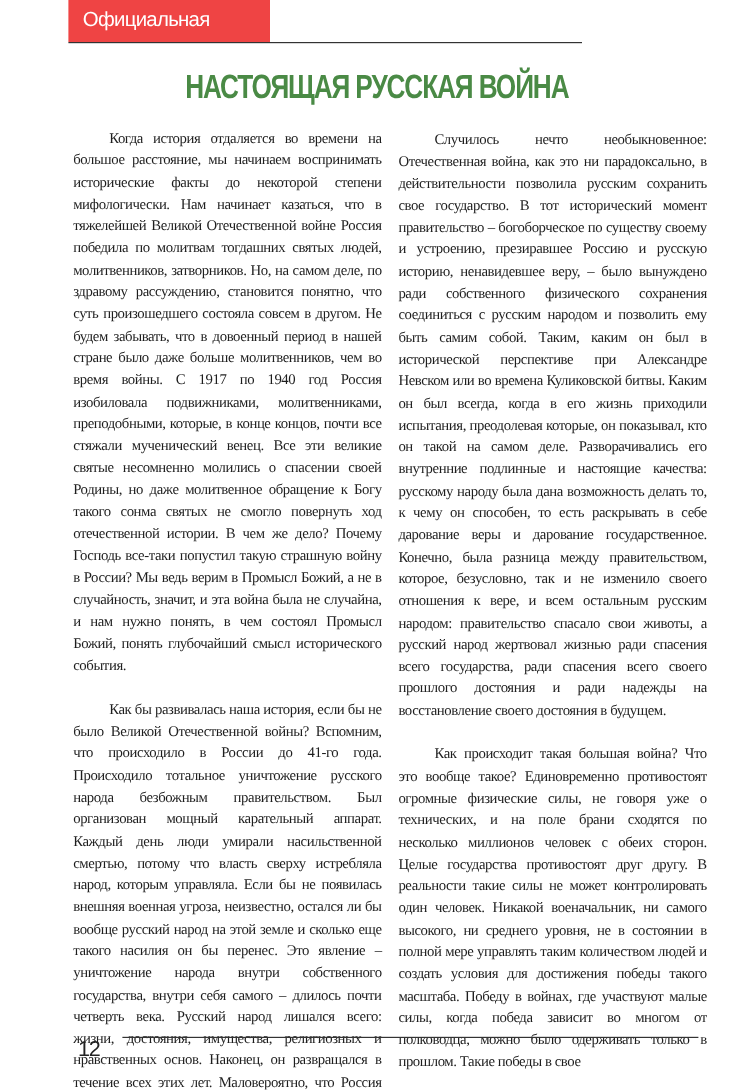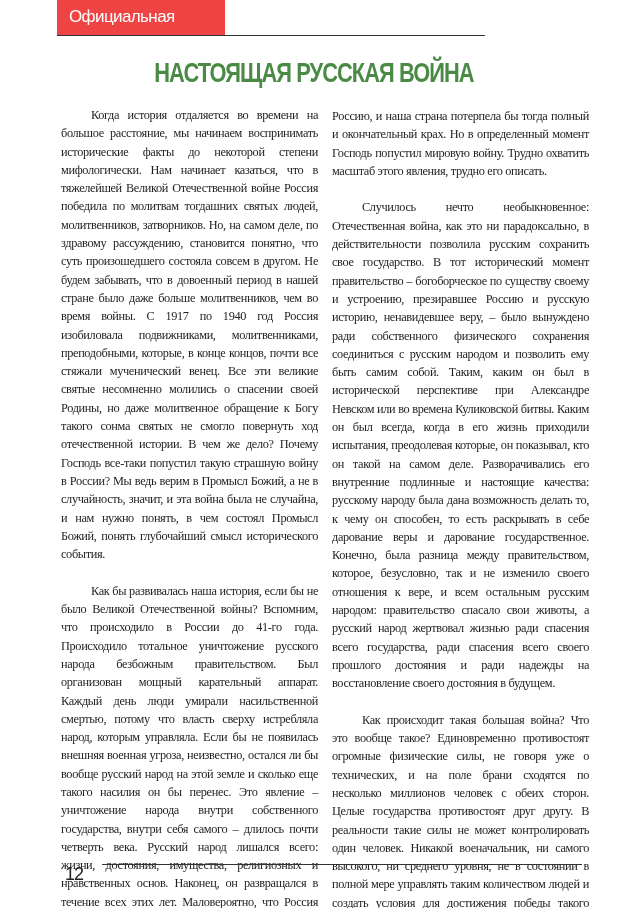--- a/index.html
+++ b/index.html
@@ -35,21 +35,20 @@
 <div class="header-rule"></div>
 
 <h1 class="title" style="margin:0;">НАСТОЯЩАЯ РУССКАЯ ВОЙНА</h1>
 
 <div class="col col-left">
   <p>Когда история отдаляется во времени на большое расстояние, мы начинаем воспринимать исторические факты до некоторой степени мифологически. Нам начинает казаться, что в тяжелейшей Великой Отечественной войне Россия победила по молитвам тогдашних святых людей, молитвенников, затворников. Но, на самом деле, по здравому рассуждению, становится понятно, что суть произошедшего состояла совсем в другом. Не будем забывать, что в довоенный период в нашей стране было даже больше молитвенников, чем во время войны. С 1917 по 1940 год Россия изобиловала подвижниками, молитвенниками, преподобными, которые, в конце концов, почти все стяжали мученический венец. Все эти великие святые несомненно молились о спасении своей Родины, но даже молитвенное обращение к Богу такого сонма святых не смогло повернуть ход отечественной истории. В чем же дело? Почему Господь все-таки попустил такую страшную войну в России? Мы ведь верим в Промысл Божий, а не в случайность, значит, и эта война была не случайна, и нам нужно понять, в чем состоял Промысл Божий, понять глубочайший смысл исторического события.</p>
   <p>Как бы развивалась наша история, если бы не было Великой Отечественной войны? Вспомним, что происходило в России до 41-го года. Происходило тотальное уничтожение русского народа безбожным правительством. Был организован мощный карательный аппарат. Каждый день люди умирали насильственной смертью, потому что власть сверху истребляла народ, которым управляла. Если бы не появилась внешняя военная угроза, неизвестно, остался ли бы вообще русский народ на этой земле и сколько еще такого насилия он бы перенес. Это явление – уничтожение народа внутри собственного государства, внутри себя самого – длилось почти четверть века. Русский народ лишался всего: жизни, достояния, имущества, религиозных и нравственных основ. Наконец, он развращался в течение всех этих лет. Маловероятно, что Россия пережила бы еще одно десятилетие такого самоуничтожения, унижения и полного искоренения веры. Если бы Германия напала лет на 10 позже, она бы застала уже совершенно обескровленную, распадающуюся</p>
 </div>
 
 <div class="col col-right">
-  <p class="cont">Россию, и наша страна потерпела бы тогда полный и окончательный крах. Но в определенный момент Господь попустил мировую войну. Трудно охватить масштаб этого явления, трудно его описать.</p>
   <p>Случилось нечто необыкновенное: Отечественная война, как это ни парадоксально, в действительности позволила русским сохранить свое государство. В тот исторический момент правительство – богоборческое по существу своему и устроению, презиравшее Россию и русскую историю, ненавидевшее веру, – было вынуждено ради собственного физического сохранения соединиться с русским народом и позволить ему быть самим собой. Таким, каким он был в исторической перспективе при Александре Невском или во времена Куликовской битвы. Каким он был всегда, когда в его жизнь приходили испытания, преодолевая которые, он показывал, кто он такой на самом деле. Разворачивались его внутренние подлинные и настоящие качества: русскому народу была дана возможность делать то, к чему он способен, то есть раскрывать в себе дарование веры и дарование государственное. Конечно, была разница между правительством, которое, безусловно, так и не изменило своего отношения к вере, и всем остальным русским народом: правительство спасало свои животы, а русский народ жертвовал жизнью ради спасения всего государства, ради спасения всего своего прошлого достояния и ради надежды на восстановление своего достояния в будущем.</p>
   <p>Как происходит такая большая война? Что это вообще такое? Единовременно противостоят огромные физические силы, не говоря уже о технических, и на поле брани сходятся по несколько миллионов человек с обеих сторон. Целые государства противостоят друг другу. В реальности такие силы не может контролировать один человек. Никакой военачальник, ни самого высокого, ни среднего уровня, не в состоянии в полной мере управлять таким количеством людей и создать условия для достижения победы такого масштаба. Победу в войнах, где участвуют малые силы, когда победа зависит во многом от полководца, можно было одерживать только в прошлом. Такие победы в свое</p>
 </div>
 
 <div class="footer-rule"></div>
 <div class="page-num">12</div>
 <div class="footer-text">
   <span class="pub">Наша Епархия</span>
   <span>(33) май</span>
   <span class="bullet">•</span>

